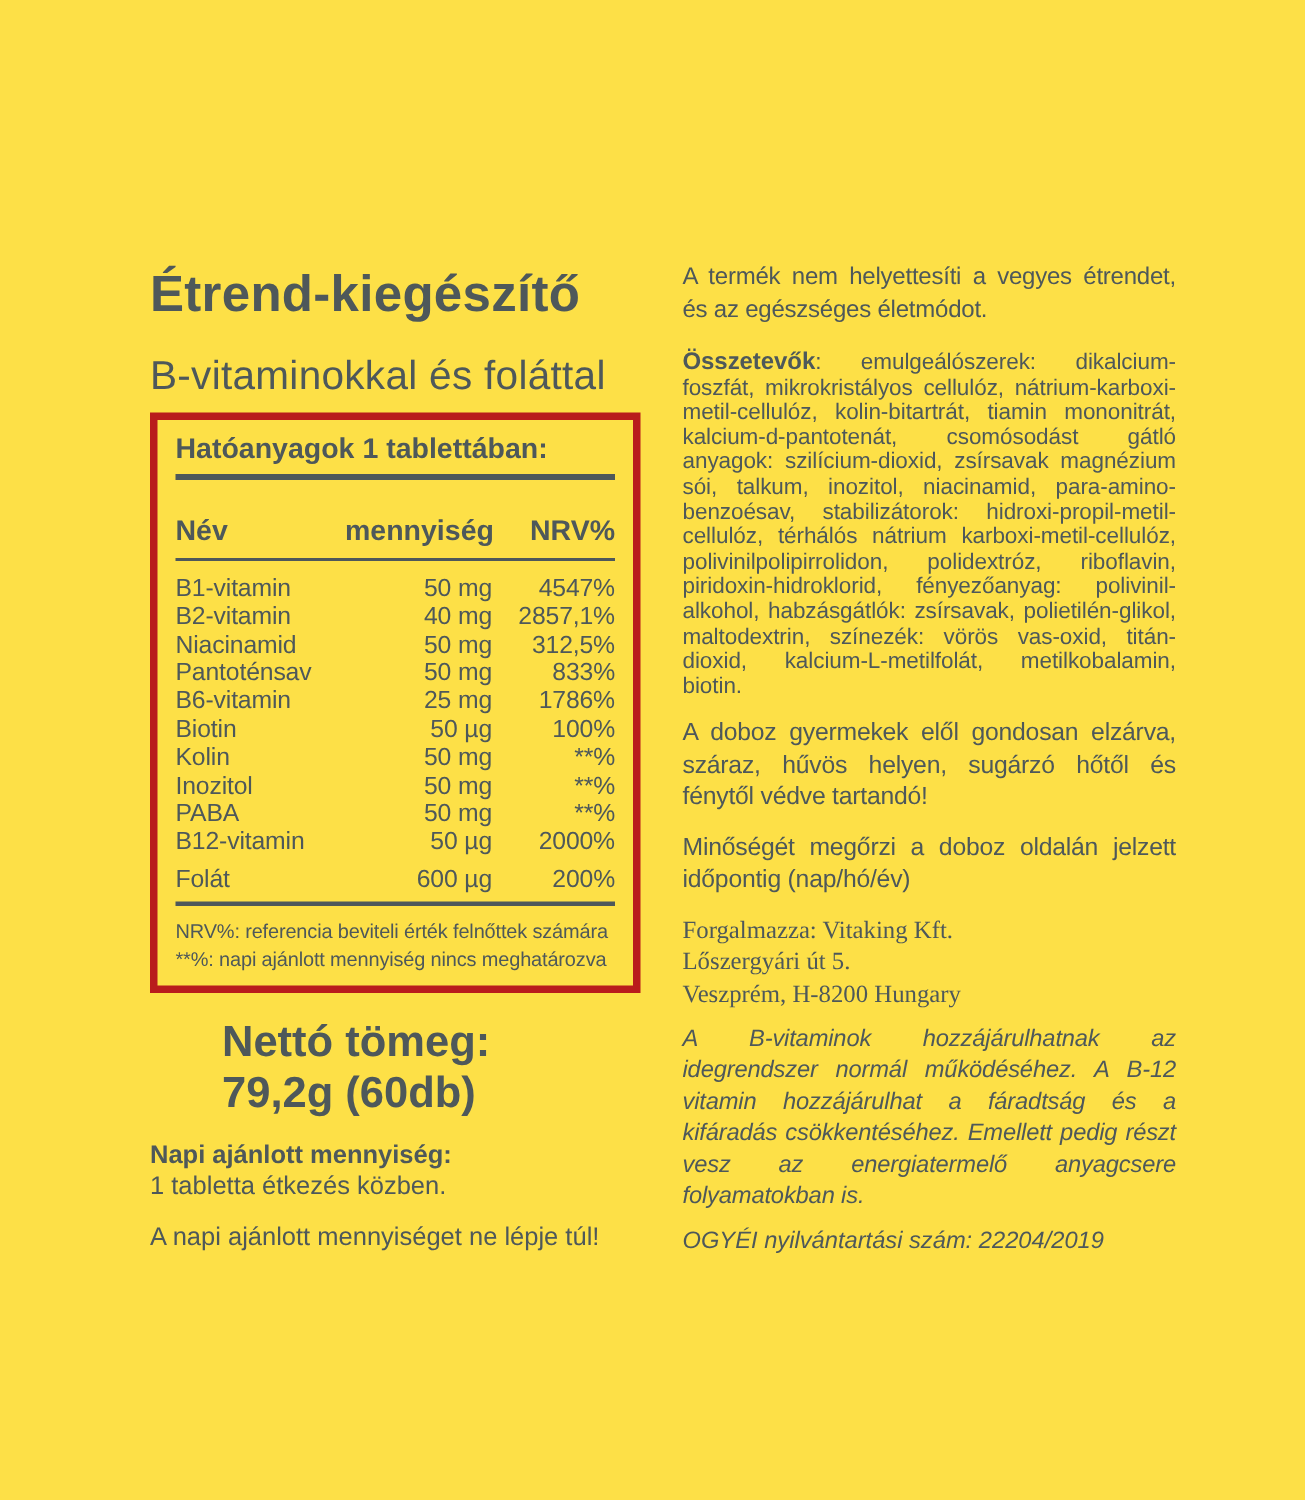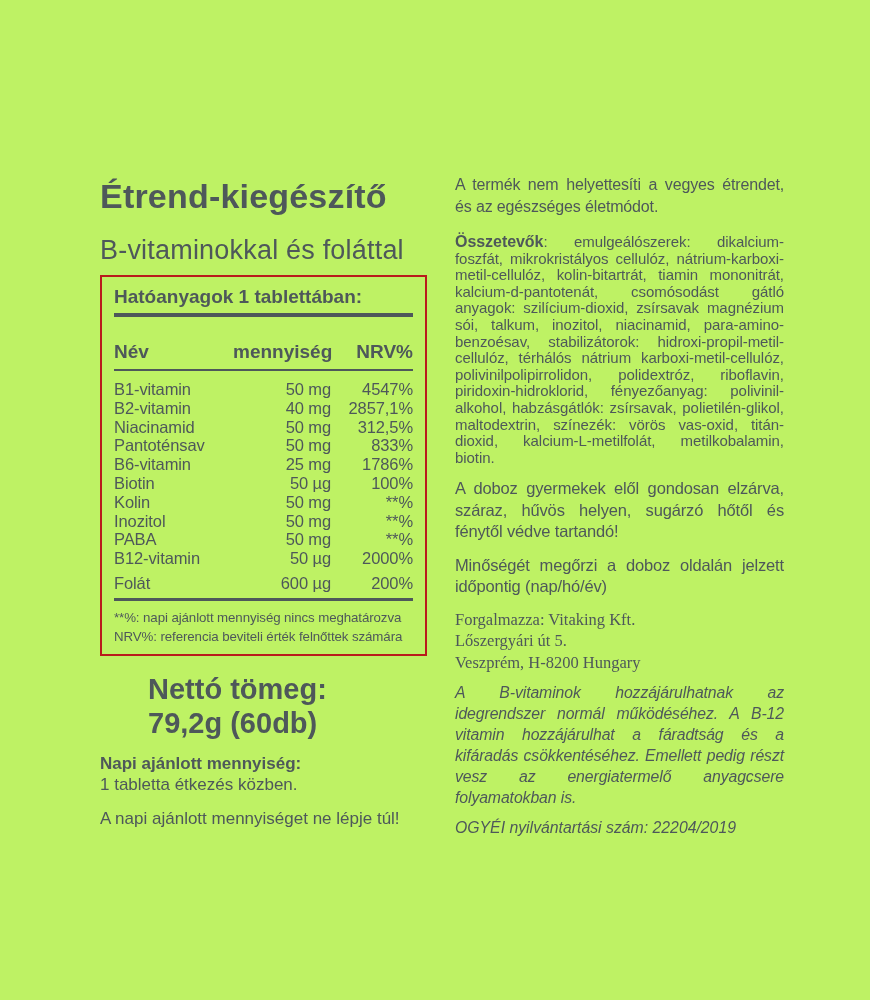--- a/index.html
+++ b/index.html
@@ -1,36 +1,36 @@
 <!DOCTYPE html>
 <html><head>
 <meta charset="utf-8">
 <style>
   * { margin:0; padding:0; box-sizing:border-box; }
   html,body { background:#ffffff; }
   .page {
     position:relative;
     width:870px; height:1000px;
-    background:#bef264;
+    background:#fde047;
     font-family:"Liberation Sans", sans-serif;
     color:#4e585a;
     overflow:hidden;
   }
 
   
   .left-col { position:absolute; left:100px; top:176px; width:327px; }
   .title {
     font-size:34px; font-weight:bold; line-height:40px; letter-spacing:0.2px;
   }
   .subtitle {
     font-size:27px; line-height:33px; margin-top:18px; letter-spacing:0.2px;
   }
   .tbox {
     margin-top:8px;
-    border:2px solid #b91c1c;
+    border:5px solid #b91c1c;
     padding:8px 12px 8px 12px;
     width:327px;
   }
   .tbox-title { font-size:19px; font-weight:bold; line-height:23px; }
   .rule-thick { height:3.5px; background:#4e585a; border:0; margin-top:5px; }
   .rule-med   { height:2.5px; background:#4e585a; border:0; margin-top:6px; }
   .thead {
     display:flex; font-size:19px; font-weight:bold; line-height:22px; margin-top:24px;
   }
   .trow {
@@ -157,22 +157,22 @@
         </div>
         <div class="trow gap">
           <div class="c-name">Folát</div>
           <div class="c-qty">600 µg</div>
           <div class="c-nrv">200%</div>
         </div>
       </div>
 
       <div class="rule-thick"></div>
       <div class="footnotes">
+        <div class="footnote">NRV%: referencia beviteli érték felnőttek számára</div>
         <div class="footnote">**%: napi ajánlott mennyiség nincs meghatározva</div>
-        <div class="footnote">NRV%: referencia beviteli érték felnőttek számára</div>
       </div>
     </div>
 
     <div class="net-block">
       <div class="net-label">Nettó tömeg:</div>
       <div class="net-value">79,2g (60db)</div>
     </div>
 
     <div class="daily-block">
       <div class="daily-label">Napi ajánlott mennyiség:</div>

